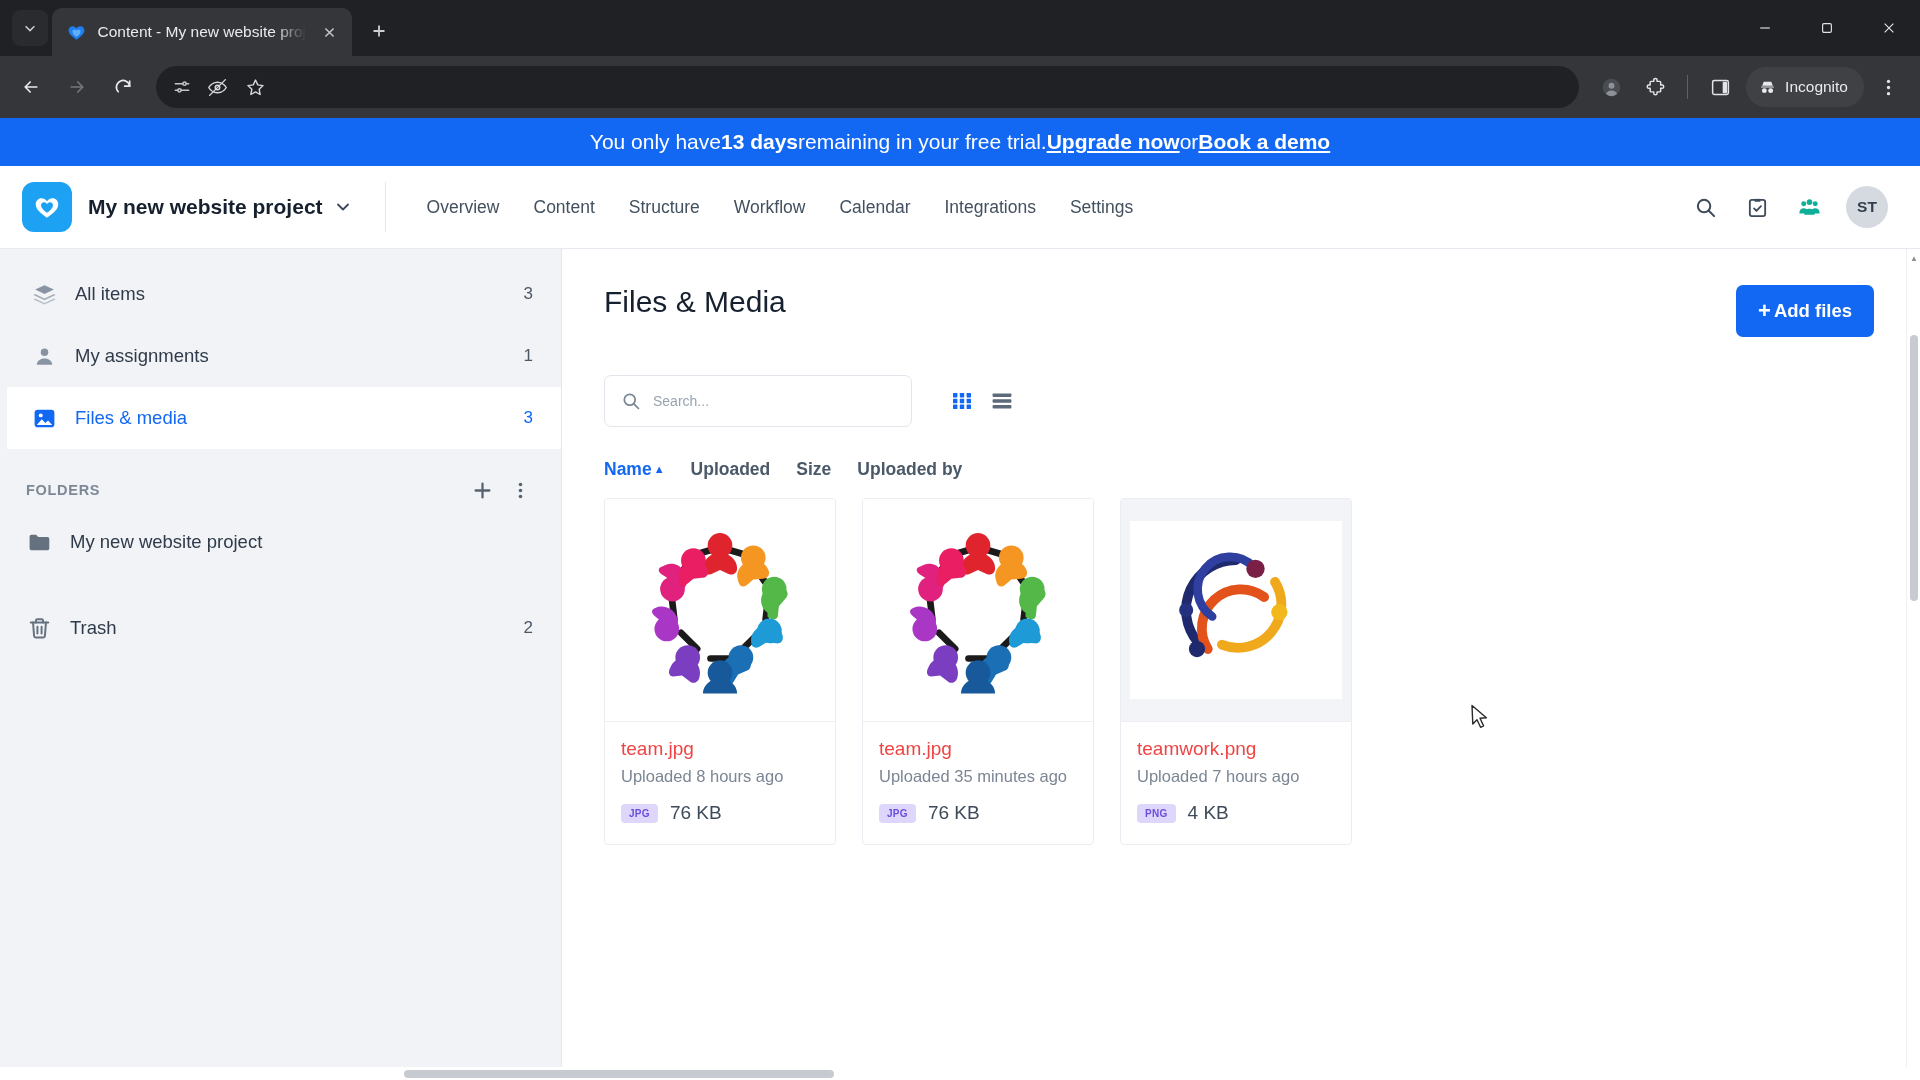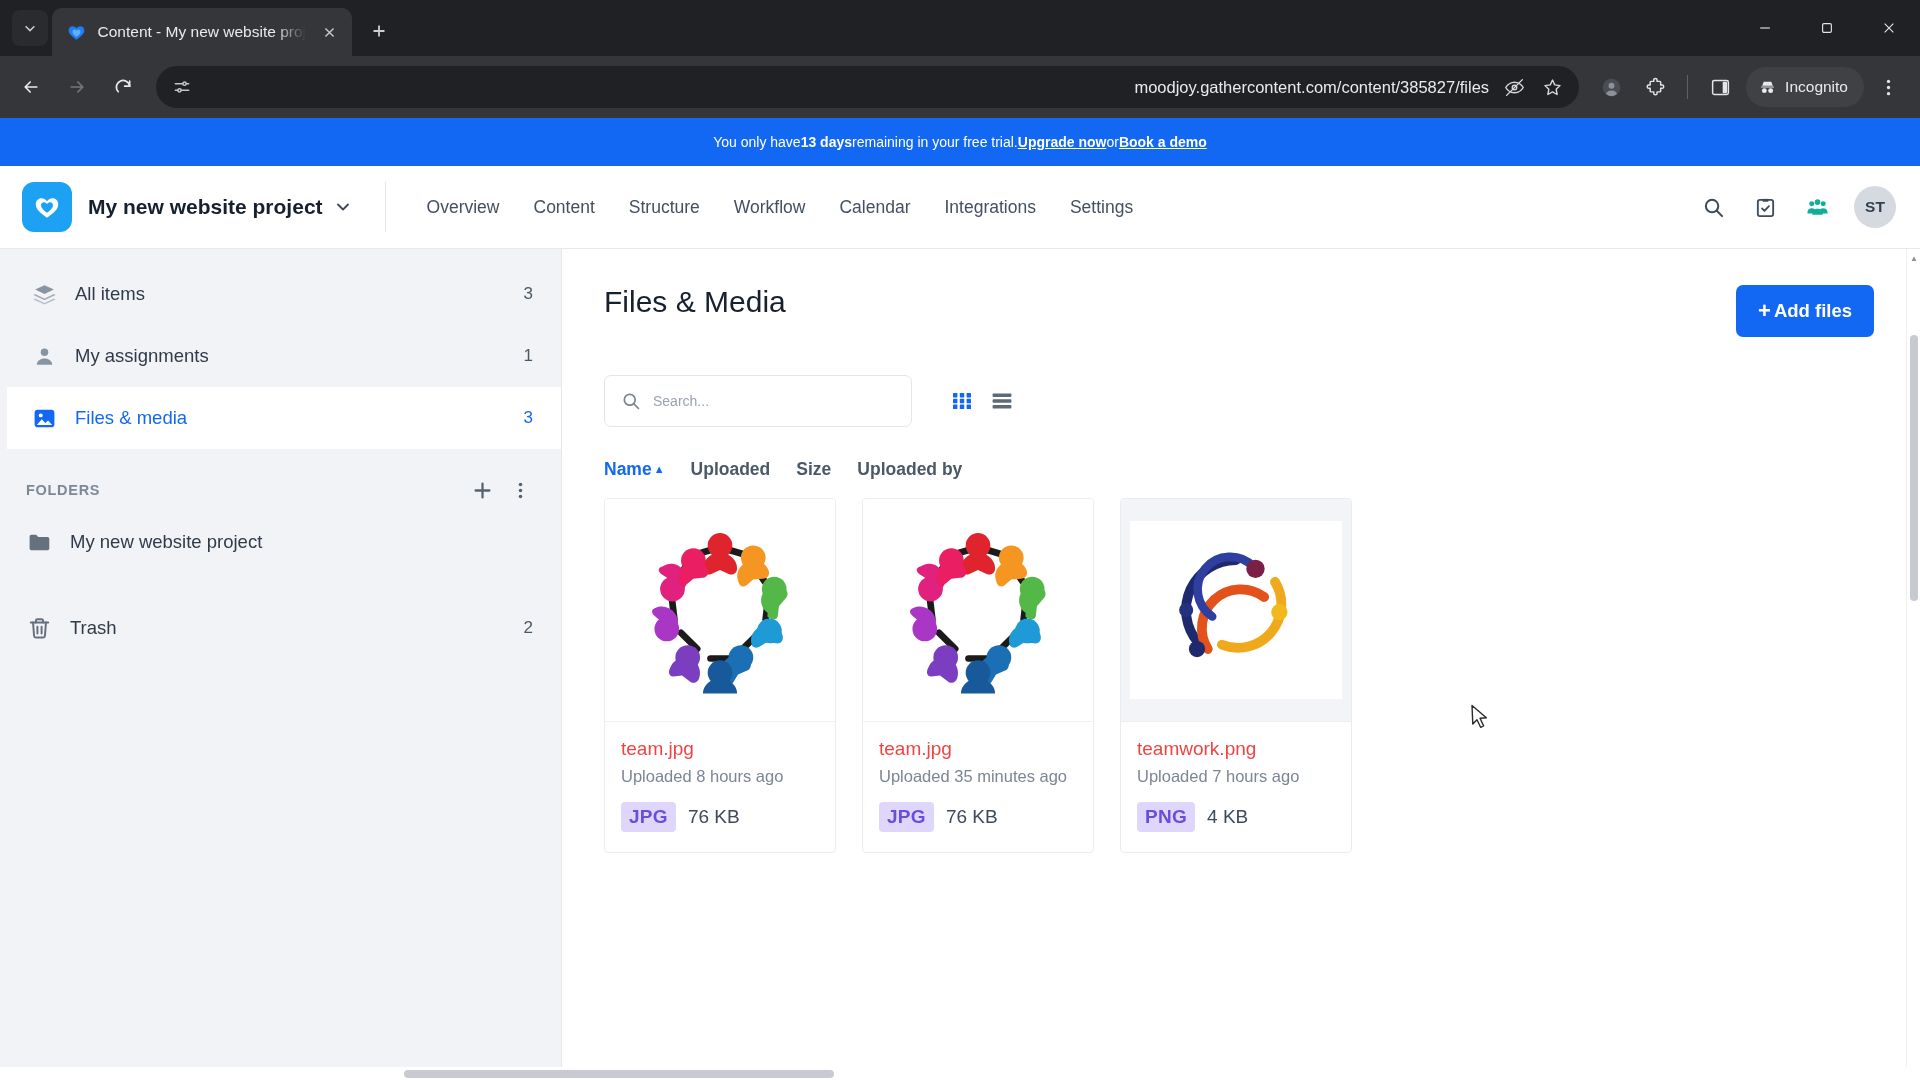--- a/index.html
+++ b/index.html
@@ -103,21 +103,21 @@
     display: flex; align-items: center; gap: 8px;
     padding: 0 16px 0 12px; color: #e8eaed; font-size: 15.5px;
     flex: 0 0 auto; margin-left: 2px;
   }
   .incognito-pill svg { width: 19px; height: 19px; }
 
   
   .trial-banner {
     height: 48px; background: #1268f3; display: flex;
     align-items: center; justify-content: center;
-    color: #ffffff; font-size: 14px;
+    color: #ffffff; font-size: 21px;
   }
   .trial-banner b { font-weight: 700; }
   .trial-banner a { color: #ffffff; text-decoration: underline; font-weight: 700; }
   .trial-banner .plain { font-weight: 400; }
 
   
   .app-header {
     height: 83px; background: #ffffff; display: flex;
     align-items: center; border-bottom: 1px solid #e6e9ef;
   }
@@ -139,21 +139,21 @@
   .project-switcher .chev svg { width: 16px; height: 16px; }
   .header-divider {
     width: 1px; height: 50px; background: #e4e7ec; margin: 0 24px 0 34px;
   }
   .main-nav { display: flex; align-items: center; gap: 0; }
   .nav-item {
     padding: 0 17px; font-size: 17.5px; color: #43505f; white-space: nowrap;
   }
   .header-right {
     margin-left: auto; display: flex; align-items: center;
-    gap: 10px; padding-right: 24px;
+    gap: 10px; padding-right: 32px;
   }
   .hdr-icon {
     width: 42px; height: 42px; border-radius: 8px;
     display: flex; align-items: center; justify-content: center;
     color: #3d4a59;
   }
   .hdr-icon svg { width: 23px; height: 23px; }
   .hdr-icon.teal { color: #0fae98; }
   .avatar {
     width: 42px; height: 42px; border-radius: 50%; background: #d5dae1;
@@ -278,21 +278,21 @@
   .card-body { padding: 16px 16px 20px 16px; border-top: 1px solid #eef0f4; }
   .card-name {
     font-size: 19px; color: #ef4444; white-space: nowrap; overflow: hidden;
   }
   .card-sub {
     font-size: 16.5px; color: #7b8characterization; margin-top: 7px;
     color: #7b8694; white-space: nowrap; overflow: hidden;
   }
   .card-meta { display: flex; align-items: center; gap: 12px; margin-top: 16px; }
   .type-badge {
-    background: #ded7fb; color: #6b4ddb; font-size: 19px;
+    background: #ded7fb; color: #6b4ddb; font-size: 10px;
     font-weight: 700; border-radius: 4px; padding: 4px 8px;
     letter-spacing: 0.3px;
   }
   .size-text { font-size: 19px; color: #3d4a59; }
 
   
   .cursor {
     position: absolute; left: 908px; top: 455px;
     width: 20px; height: 28px; pointer-events: none;
   }
@@ -392,21 +392,20 @@
     </div>
 
     <div class="omnibox">
       <span class="omnibox-icon">
         <svg viewBox="0 0 24 24" fill="none" stroke="currentColor" stroke-width="1.8" stroke-linecap="round">
           <path d="M4 8h9M17 8h3M4 16h3M11 16h9"></path>
           <circle cx="15" cy="8" r="2"></circle>
             <circle cx="9" cy="16" r="2"></circle>
         </svg>
       </span>
-      <span class="omnibox-url">moodjoy.gathercontent.com/content/385827/files</span>
       <span class="omnibox-action">
         <svg viewBox="0 0 24 24" fill="none" stroke="currentColor" stroke-width="1.6" stroke-linecap="round">
           <path d="M2 12s3.6-6 10-6 10 6 10 6-3.6 6-10 6-10-6-10-6z"></path>
           <circle cx="12" cy="12" r="2.6"></circle>
             <path d="M3 21L21 3"></path>
         </svg>
       </span>
       <span class="omnibox-action">
         <svg viewBox="0 0 24 24" fill="none" stroke="currentColor" stroke-width="1.6" stroke-linejoin="round">
           <path d="M12 3.5l2.6 5.5 6 .8-4.4 4.2 1.1 6-5.3-2.9-5.3 2.9 1.1-6L3.4 9.8l6-.8z"></path>

